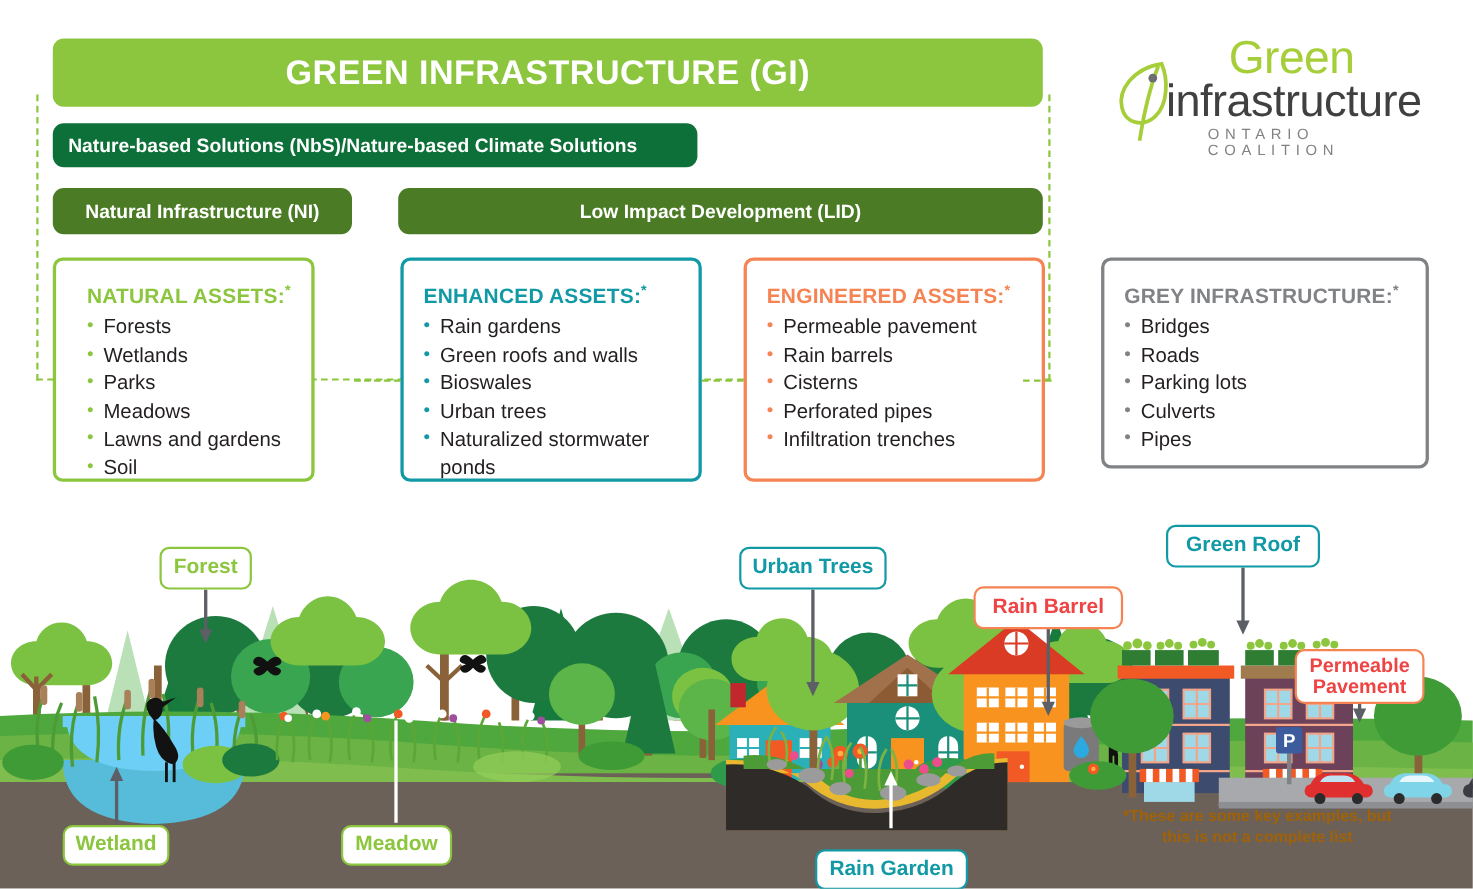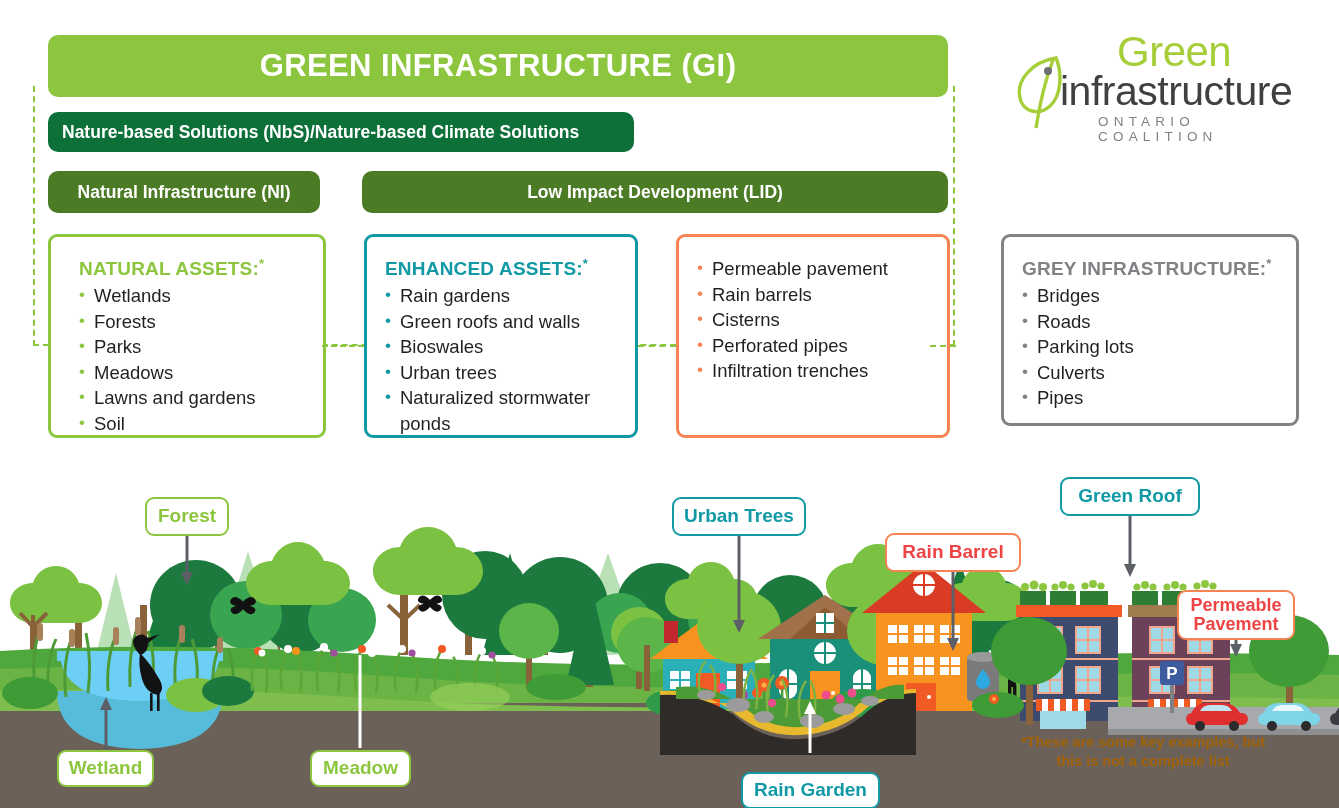--- a/index.html
+++ b/index.html
@@ -26,21 +26,21 @@
 
   
   .card{position:absolute;top:234px;background:#fff;border:3px solid #000;
         border-radius:9px;box-sizing:border-box;padding:19px 16px 10px 18px;}
   .card .hdr{font-weight:bold;font-size:19px;letter-spacing:.2px;margin-bottom:3px;}
   .card .hdr sup{font-size:13px;}
   .card ul{list-style:none;margin:0;padding:0;}
   .card li{font-size:18.5px;color:#231f20;line-height:25.5px;
            padding-left:15px;position:relative;}
   .card li::before{content:"•";position:absolute;left:0;top:-1px;font-size:17px;}
-  .card-natural{left:48px;width:278px;height:204px;border-color:#8cc63e;padding-left:28px;}
+  .card-natural{left:48px;width:238px;height:204px;border-color:#8cc63e;padding-left:28px;}
   .card-natural .hdr{color:#8cc63e;}
   .card-natural li::before{color:#8cc63e;}
   .card-enhanced{left:364px;width:274px;height:204px;border-color:#119aa5;}
   .card-enhanced .hdr{color:#119aa5;}
   .card-enhanced li::before{color:#119aa5;}
   .card-engineered{left:676px;width:274px;height:204px;border-color:#f58353;}
   .card-engineered .hdr{color:#f58353;}
   .card-engineered li::before{color:#f58353;}
   .card-grey{left:1001px;width:298px;height:192px;border-color:#808285;}
   .card-grey .hdr{color:#808285;}
@@ -103,41 +103,42 @@
     <div class="lg-green">Green</div>
     <div class="lg-infra">
       <span>i</span><span>nfrastructure</span>
     </div>
     <div class="lg-oc">ONTARIO COALITION</div>
   </div>
 
   <div class="card card-natural">
     <div class="hdr"><span>NATURAL ASSETS:</span><sup>*</sup></div>
     <ul>
+      <li>Forests</li>
       <li>Wetlands</li>
-      <li>Forests</li>
       <li>Parks</li>
       <li>Meadows</li>
       <li>Lawns and gardens</li>
       <li>Soil</li>
     </ul>
   </div>
 
   <div class="card card-enhanced">
     <div class="hdr"><span>ENHANCED ASSETS:</span><sup>*</sup></div>
     <ul>
       <li>Rain gardens</li>
       <li>Green roofs and walls</li>
       <li>Bioswales</li>
       <li>Urban trees</li>
       <li>Naturalized stormwater ponds</li>
     </ul>
   </div>
 
   <div class="card card-engineered">
+    <div class="hdr"><span>ENGINEERED ASSETS:</span><sup>*</sup></div>
     <ul>
       <li>Permeable pavement</li>
       <li>Rain barrels</li>
       <li>Cisterns</li>
       <li>Perforated pipes</li>
       <li>Infiltration trenches</li>
     </ul>
   </div>
 
   <div class="card card-grey">

